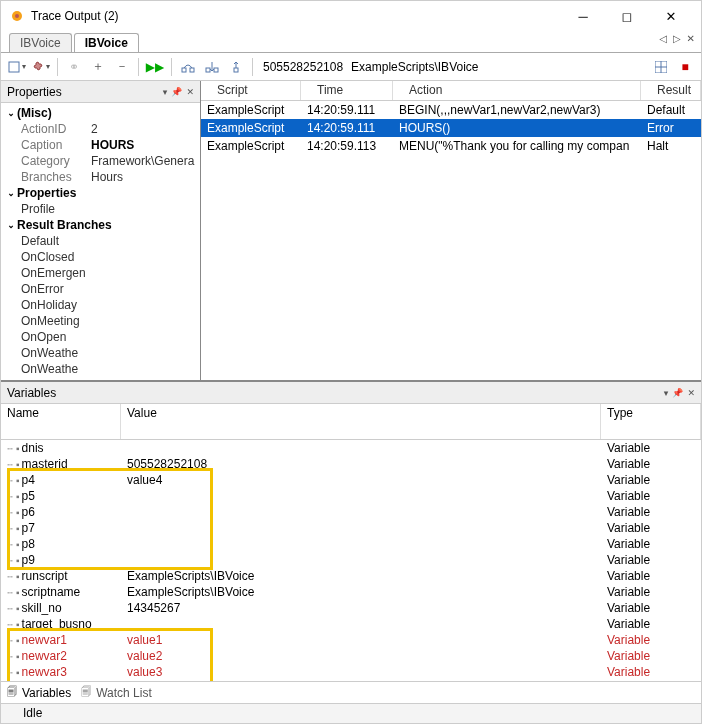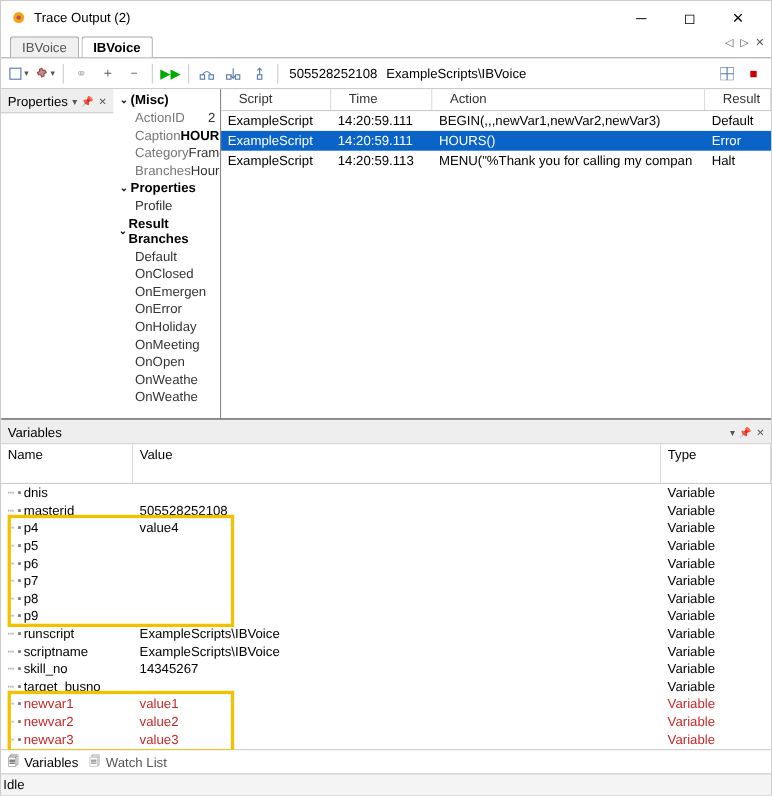--- a/index.html
+++ b/index.html
@@ -24,21 +24,21 @@
   .tb-btn { width:20px; height:20px; display:flex; align-items:center; justify-content:center; border:1px solid transparent; color:#555;}
   .tb-btn.dd::after { content:"▾"; font-size:8px; margin-left:2px;}
   .tb-sep { width:1px; height:18px; background:#ccc; margin:0 2px;}
   .tb-text { white-space:nowrap; margin-left:4px;}
   .tb-spacer{flex:1;}
   .green{color:#0a0;}
   .red{color:#c00;}
 
   
   .mid { display:flex; height:300px; border-bottom:1px solid #888;}
-  .props-panel { width:200px; border-right:1px solid #888; display:flex; flex-direction:row; background:#fff;}
+  .props-panel { width:200px; border-right:1px solid #888; display:flex; flex-direction:column; background:#fff;}
   .panel-header { height:22px; background:#eee; display:flex; align-items:center; padding:0 6px; border-bottom:1px solid #ccc;}
   .panel-header .title{flex:1;}
   .panel-header .ctrl{font-size:9px;color:#555;margin-left:4px;}
   .props-body { flex:1; overflow:auto; padding:2px 4px;}
   .group-row { display:flex; align-items:center; font-weight:bold; padding:1px 0;}
   .group-row .chev{width:12px;display:inline-block;text-align:center;font-size:9px;}
   .prop-row{display:flex;padding:1px 0 1px 16px;}
   .prop-row .k{width:70px;color:#777;}
   .prop-row .v{color:#333;}
   .prop-item{padding:1px 0 1px 16px;color:#333;}
@@ -66,21 +66,21 @@
   .vr-value{flex:1;} .vr-type{width:100px;}
   .var-row.red .vr-name, .var-row.red .vr-value, .var-row.red .vr-type{color:#c62828;}
 
   .highlight-box{position:absolute;border:3px solid #f2c200;pointer-events:none;}
 
   .bottom-tabs{height:22px;border-top:1px solid #ccc;display:flex;align-items:center;padding:0 4px;gap:8px;}
   .btab{display:flex;align-items:center;gap:3px;color:#555;}
   .btab.active{color:#000;}
   .btab .ico{width:14px;height:14px;display:inline-flex;align-items:center;justify-content:center;font-size:10px;}
 
-  .statusbar{height:20px;background:#f4f4f4;border-top:1px solid #ccc;padding:2px 2px;}
+  .statusbar{height:20px;background:#f4f4f4;border-top:1px solid #ccc;padding:2px 22px;}
 
   svg{display:block;}
 </style>
 </head>
 <body>
 
 <div class="titlebar">
   <span class="app-icon">
     <svg width="16" height="16">
         <circle cx="8" cy="8" r="5" fill="#f7a11a"></circle>

